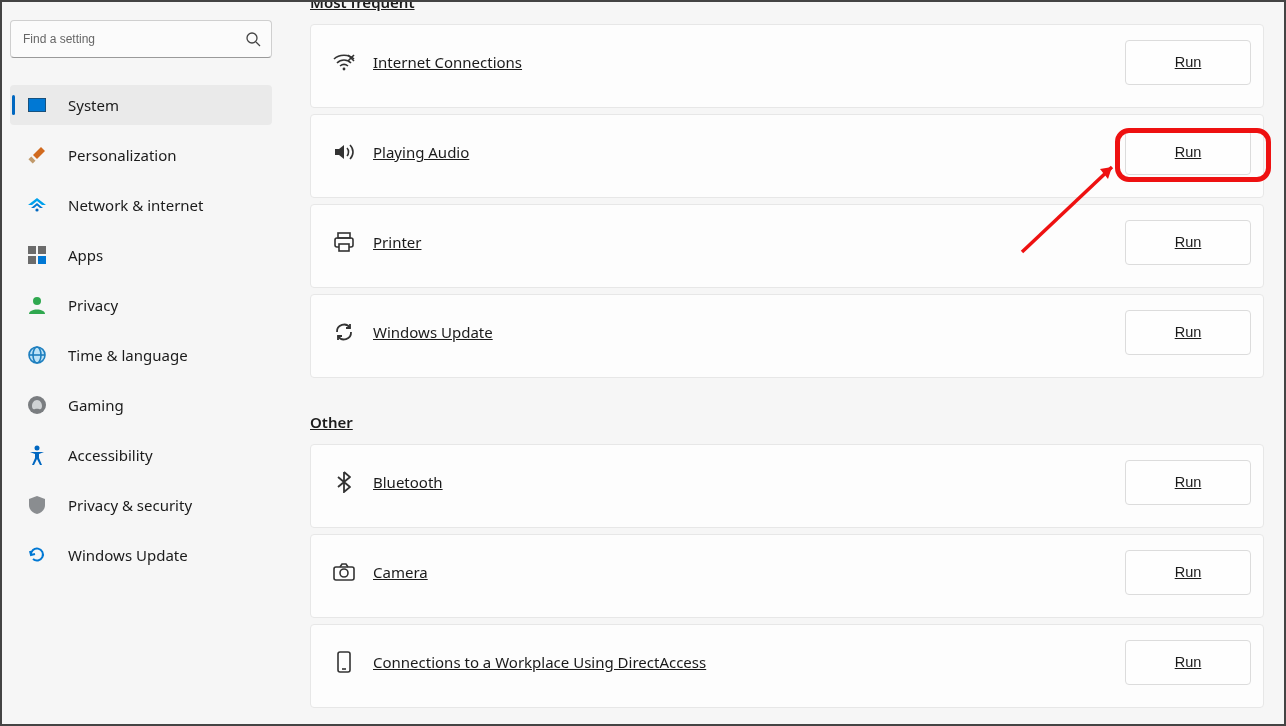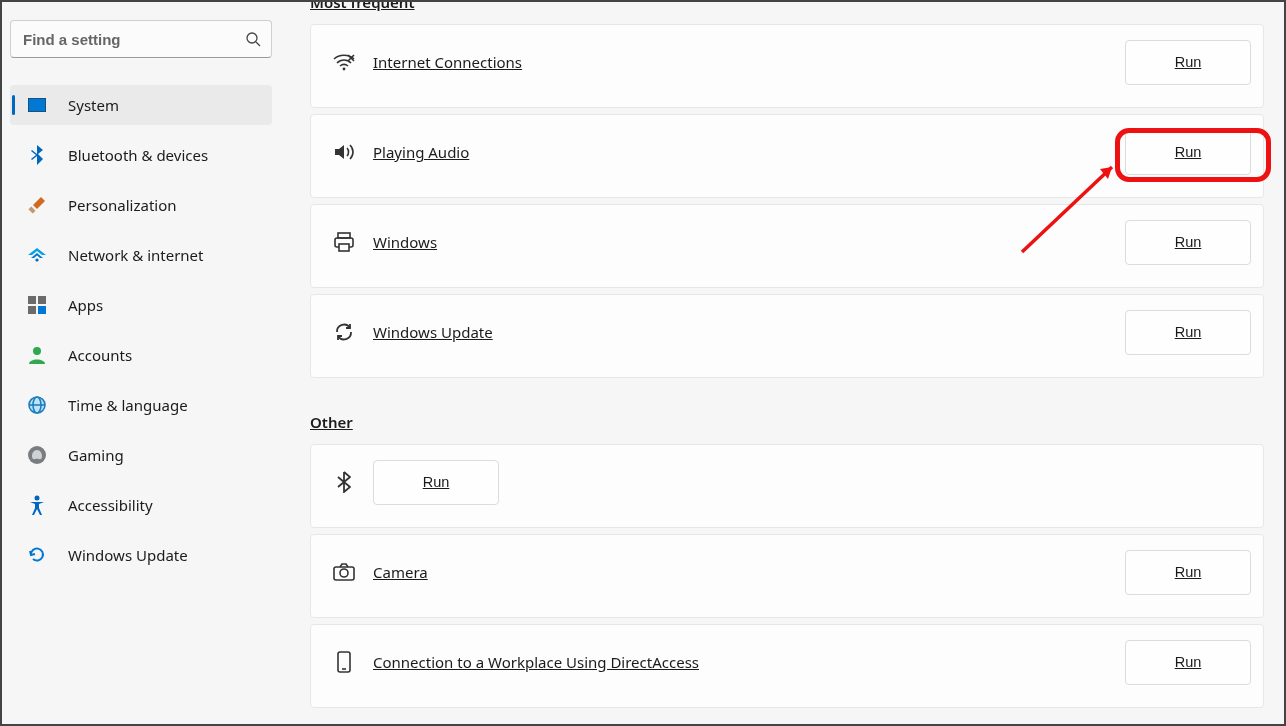--- a/index.html
+++ b/index.html
@@ -7,21 +7,21 @@
   .window {
     width:1286px; height:726px; margin:0 auto; border:2px solid #444; background:#f6f6f6; position:relative; overflow:hidden;
   }
   .layout { display:flex; height:100%; }
   .sidebar { width:278px; background:#f6f6f6; padding:12px 8px 0 8px; display:flex; flex-direction:column; }
   .search-wrap {
     height:38px; border:1px solid #cfcfcf; border-bottom:1px solid #9a9a9a; border-radius:4px; background:#fbfbfb;
     display:flex; align-items:center; padding:0 10px; margin:6px 0 22px 0;
   }
   .search-wrap input {
-    flex:1; border:none; background:transparent; outline:none; font-size:15px; color:#333;font-weight:bold;
+    flex:1; border:none; background:transparent; outline:none; font-size:12px; color:#333;
   }
   .search-wrap input::placeholder { color:#666; }
   .search-icon { width:16px; height:16px; }
   .nav { display:flex; flex-direction:column; }
   .nav-item {
     display:flex; align-items:center; height:40px; padding:0 10px 0 16px; border-radius:4px; cursor:pointer; margin:5px 0; position:relative;
   }
   .nav-item .ic { width:22px; display:flex; align-items:center; justify-content:center; margin-right:20px; }
   .nav-item span.label { font-size:15px; color:#1b1b1b; }
   .nav-item.active { background:#eaeaea; }
@@ -72,28 +72,20 @@
           <span class="ic">
             <svg width="18" height="14" viewBox="0 0 18 14">
                 <rect x="0" y="0" width="18" height="14" rx="1" fill="#0078d4"></rect>
                 <rect x="0" y="0" width="18" height="14" rx="1" fill="none" stroke="#2c2c2c" stroke-width="1"></rect>
               </svg>
           </span>
           <span class="label">System</span>
         </div>
         <div class="nav-item">
           <span class="ic">
-            <svg width="14" height="20" viewBox="0 0 14 20" fill="#0067c0">
-                <path d="M7 0 L13 5 L8 9 L13 14 L7 20 L7 11 L2 15 L1 14 L6 10 L1 6 L2 5 L7 9 Z"></path>
-              </svg>
-          </span>
-          <span class="label">Bluetooth &amp; devices</span>
-        </div>
-        <div class="nav-item">
-          <span class="ic">
             <svg width="18" height="18" viewBox="0 0 18 18">
                 <rect x="2" y="11" width="4" height="6" fill="#c19a6b" transform="rotate(-45 4 14)"></rect>
                 <path d="M5 9 L13 1 L17 5 L9 13 Z" fill="#d16a1e"></path>
               </svg>
           </span>
           <span class="label">Personalization</span>
         </div>
         <div class="nav-item">
           <span class="ic">
             <svg width="18" height="14" viewBox="0 0 18 14">
@@ -115,21 +107,21 @@
           </span>
           <span class="label">Apps</span>
         </div>
         <div class="nav-item">
           <span class="ic">
             <svg width="16" height="18" viewBox="0 0 16 18" fill="#2fa84f">
                 <circle cx="8" cy="5" r="4"></circle>
                 <path d="M0 18 C0 12 16 12 16 18 Z"></path>
               </svg>
           </span>
-          <span class="label">Accounts</span>
+          <span class="label">Privacy</span>
         </div>
         <div class="nav-item">
           <span class="ic">
             <svg width="18" height="18" viewBox="0 0 18 18" fill="none" stroke="#1e7fbf" stroke-width="1.6">
                 <circle cx="9" cy="9" r="8" fill="#bde3f7" stroke="#1e7fbf"></circle>
                 <ellipse cx="9" cy="9" rx="4" ry="8"></ellipse>
                 <line x1="1" y1="9" x2="17" y2="9"></line>
               </svg>
           </span>
           <span class="label">Time &amp; language</span>
@@ -144,20 +136,28 @@
           <span class="label">Gaming</span>
         </div>
         <div class="nav-item">
           <span class="ic">
             <svg width="16" height="20" viewBox="0 0 16 20" fill="#0067c0">
                 <circle cx="8" cy="3" r="2.5"></circle>
                 <path d="M1 7 L15 7 L10 9 L10 13 L13 20 L11 20 L8 14 L5 20 L3 20 L6 13 L6 9 Z"></path>
               </svg>
           </span>
           <span class="label">Accessibility</span>
+        </div>
+        <div class="nav-item">
+          <span class="ic">
+            <svg width="16" height="18" viewBox="0 0 16 18" fill="#8a8d90">
+                <path d="M8 0 L16 3 L16 9 C16 14 12 17 8 18 C4 17 0 14 0 9 L0 3 Z"></path>
+              </svg>
+          </span>
+          <span class="label">Privacy &amp; security</span>
         </div>
         <div class="nav-item">
           <span class="ic">
             <svg width="18" height="18" viewBox="0 0 18 18" fill="none" stroke="#0078d4" stroke-width="2">
                 <path d="M3 9 A6 6 0 1 1 5 13"></path>
                 <polyline points="2,5 3,9 7,8" fill="none"></polyline>
               </svg>
           </span>
           <span class="label">Windows Update</span>
         </div>
@@ -196,21 +196,21 @@
         </div>
 
         <div class="card">
           <span class="cic">
             <svg width="22" height="20" viewBox="0 0 22 20" fill="none" stroke="#333" stroke-width="1.6">
                 <rect x="5" y="1" width="12" height="5"></rect>
                 <rect x="2" y="6" width="18" height="9" rx="2"></rect>
                 <rect x="6" y="12" width="10" height="7" fill="#fdfdfd"></rect>
               </svg>
           </span>
-          <span class="clabel">Windows</span>
+          <span class="clabel">Printer</span>
           <button class="run-btn">Run</button>
         </div>
 
         <div class="card">
           <span class="cic">
             <svg width="20" height="20" viewBox="0 0 20 20" fill="none" stroke="#333" stroke-width="1.8">
                 <path d="M3 10 A7 7 0 0 1 16 6"></path>
                 <polyline points="16,2 16,6 12,6"></polyline>
                 <path d="M17 10 A7 7 0 0 1 4 14"></path>
                 <polyline points="4,18 4,14 8,14"></polyline>
@@ -224,20 +224,21 @@
       <div class="group2">
         <div class="section-title">Other</div>
         <div class="cards">
 
           <div class="card">
             <span class="cic">
               <svg width="14" height="22" viewBox="0 0 14 22" fill="none" stroke="#333" stroke-width="1.8">
                   <path d="M7 1 L13 6 L7 11 L13 16 L7 21 L7 1 M1 6 L13 16 M1 16 L13 6"></path>
                 </svg>
             </span>
+            <span class="clabel">Bluetooth</span>
             <button class="run-btn">Run</button>
           </div>
 
           <div class="card">
             <span class="cic">
               <svg width="22" height="18" viewBox="0 0 22 18" fill="none" stroke="#333" stroke-width="1.6">
                   <rect x="1" y="4" width="20" height="13" rx="2"></rect>
                   <path d="M7 4 L9 1 L13 1 L15 4"></path>
                   <circle cx="11" cy="10" r="4"></circle>
                 </svg>
@@ -246,21 +247,21 @@
             <button class="run-btn">Run</button>
           </div>
 
           <div class="card">
             <span class="cic">
               <svg width="14" height="22" viewBox="0 0 14 22" fill="none" stroke="#333" stroke-width="1.6">
                   <rect x="1" y="1" width="12" height="20" rx="2"></rect>
                   <line x1="5" y1="18" x2="9" y2="18"></line>
                 </svg>
             </span>
-            <span class="clabel">Connection to a Workplace Using DirectAccess</span>
+            <span class="clabel">Connections to a Workplace Using DirectAccess</span>
             <button class="run-btn">Run</button>
           </div>
 
         </div>
       </div>
     </div>
   </div>
 
   <div class="annot-box" style="left:1113px; top:126px; width:156px; height:54px;"></div>
   <svg class="annot-arrow" style="left:1010px; top:150px;" width="120" height="110">

